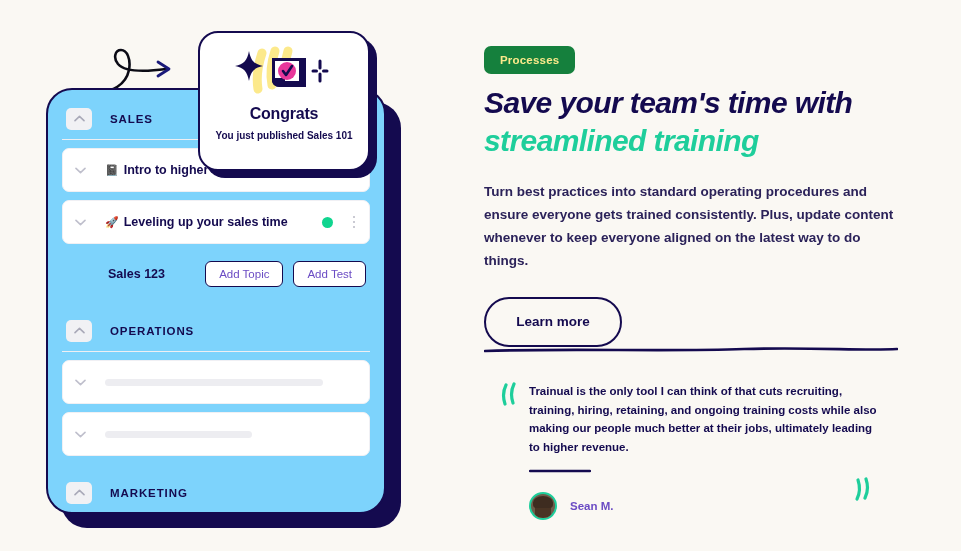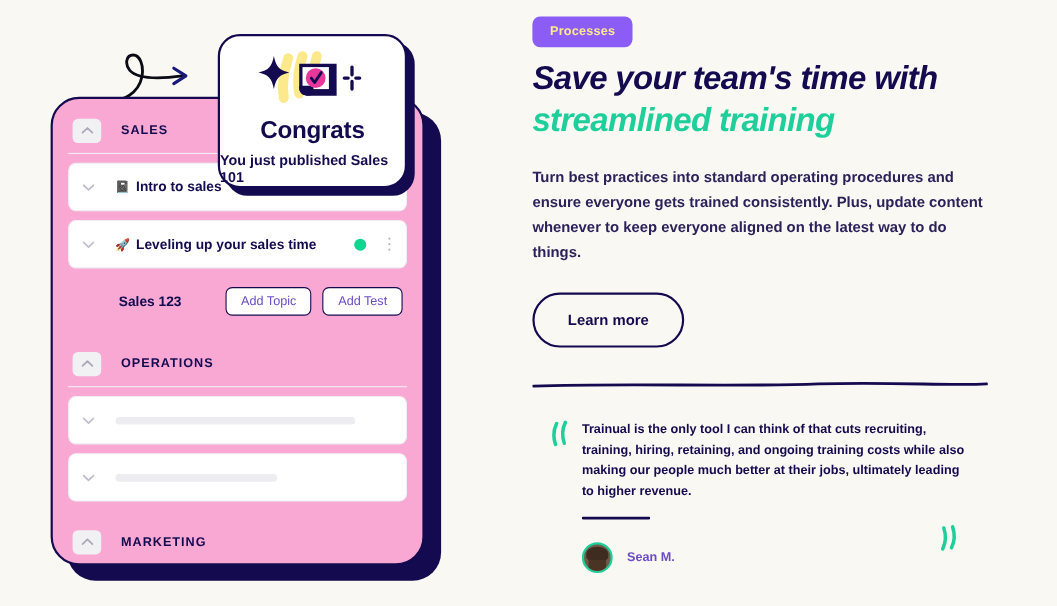--- a/index.html
+++ b/index.html
@@ -44,21 +44,21 @@
     left: 61px; top: 102px;
     width: 340px; height: 426px;
     background: #140A4F;
     border-radius: 26px;
   }
 
   .app-card {
     position: absolute;
     left: 46px; top: 88px;
     width: 340px; height: 426px;
-    background: #f9a8d4;
+    background: #7dd3fc;
     border: 2.5px solid #140A4F;
     border-radius: 26px;
     overflow: hidden;
   }
 
   .app-inner {
     padding: 8px 14px 0 14px;
   }
 
   
@@ -176,50 +176,50 @@
     background: #FFFFFF;
     border: 2.5px solid #140A4F;
     border-radius: 20px;
     display: flex;
     flex-direction: column;
     align-items: center;
     padding-top: 12px;
   }
   .congrats-illus { width: 112px; height: 56px; }
   .congrats-title {
-    font-size: 22px;
+    font-size: 16px;
     font-weight: 700;
     color: #140A4F;
     margin-top: 4px;
     letter-spacing: -0.2px;
   }
   .congrats-sub {
-    font-size: 13px;
+    font-size: 10px;
     font-weight: 700;
     color: #140A4F;
     margin-top: 7px;
   }
 
   
   .content {
     position: absolute;
     left: 484px; top: 0;
     width: 440px; height: 551px;
   }
 
   .badge {
     display: inline-block;
-    background: #8b5cf6;
+    background: #15803d;
     color: #FCE98B;
     font-size: 11.5px;
     font-weight: 700;
     letter-spacing: 0.2px;
     padding: 8px 16px;
     border-radius: 7px;
-    margin-top: 15px;
+    margin-top: 46px;
   }
 
   .headline {
     margin-top: 10px;
     font-size: 30px;
     font-weight: 700;
     line-height: 1.28;
     color: #140A4F;
     letter-spacing: -0.6px;
     font-style: italic;
@@ -333,21 +333,21 @@
           <span class="section-title">SALES</span>
         </div>
 
         <div class="item-row">
           <span class="caret-box">
             <svg width="11" height="7" viewBox="0 0 11 7">
                 <path d="M1 1.4 L5.5 5.6 L10 1.4" fill="none" stroke="#BFBFCC" stroke-width="1.6" stroke-linecap="round" stroke-linejoin="round"></path>
               </svg>
           </span>
           <span class="item-emoji">📓</span>
-          <span class="item-label">Intro to sales</span>
+          <span class="item-label">Intro to higher</span>
           <span class="row-spacer"></span>
         </div>
 
         <div class="item-row">
           <span class="caret-box">
             <svg width="11" height="7" viewBox="0 0 11 7">
                 <path d="M1 1.4 L5.5 5.6 L10 1.4" fill="none" stroke="#BFBFCC" stroke-width="1.6" stroke-linecap="round" stroke-linejoin="round"></path>
               </svg>
           </span>
           <span class="item-emoji">🚀</span>

